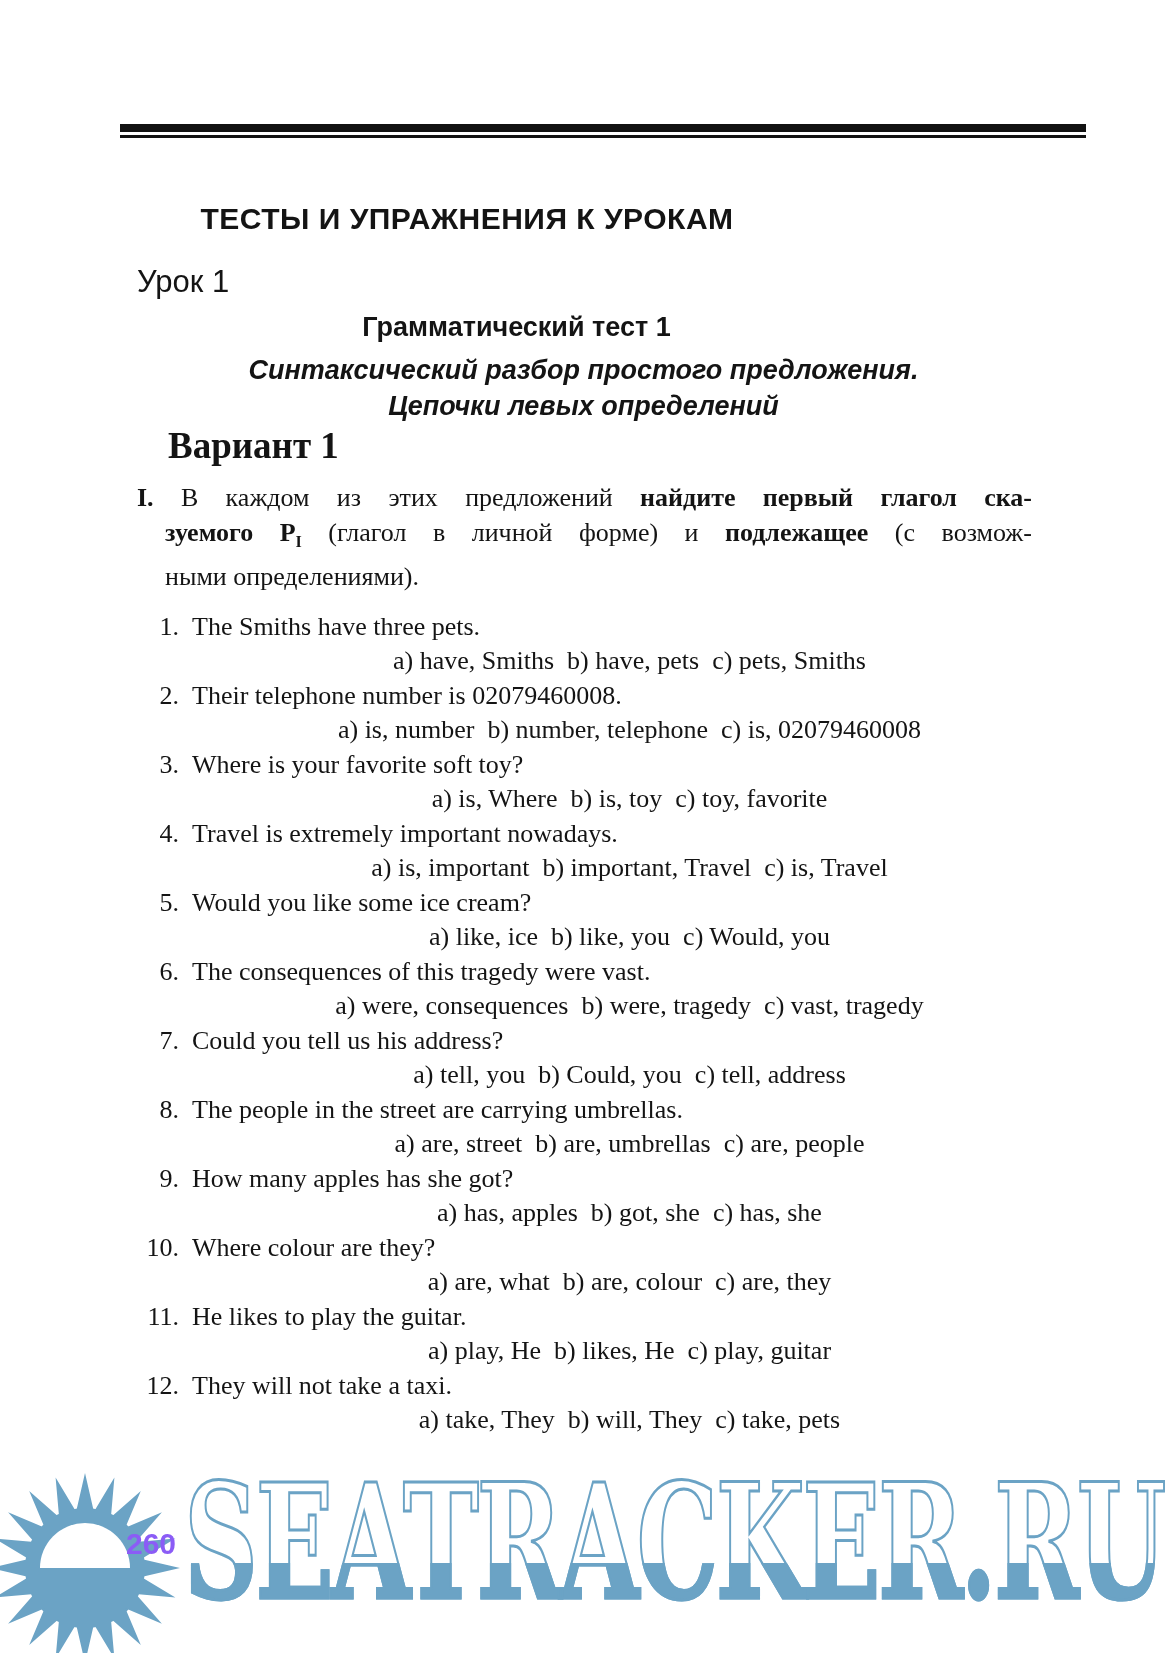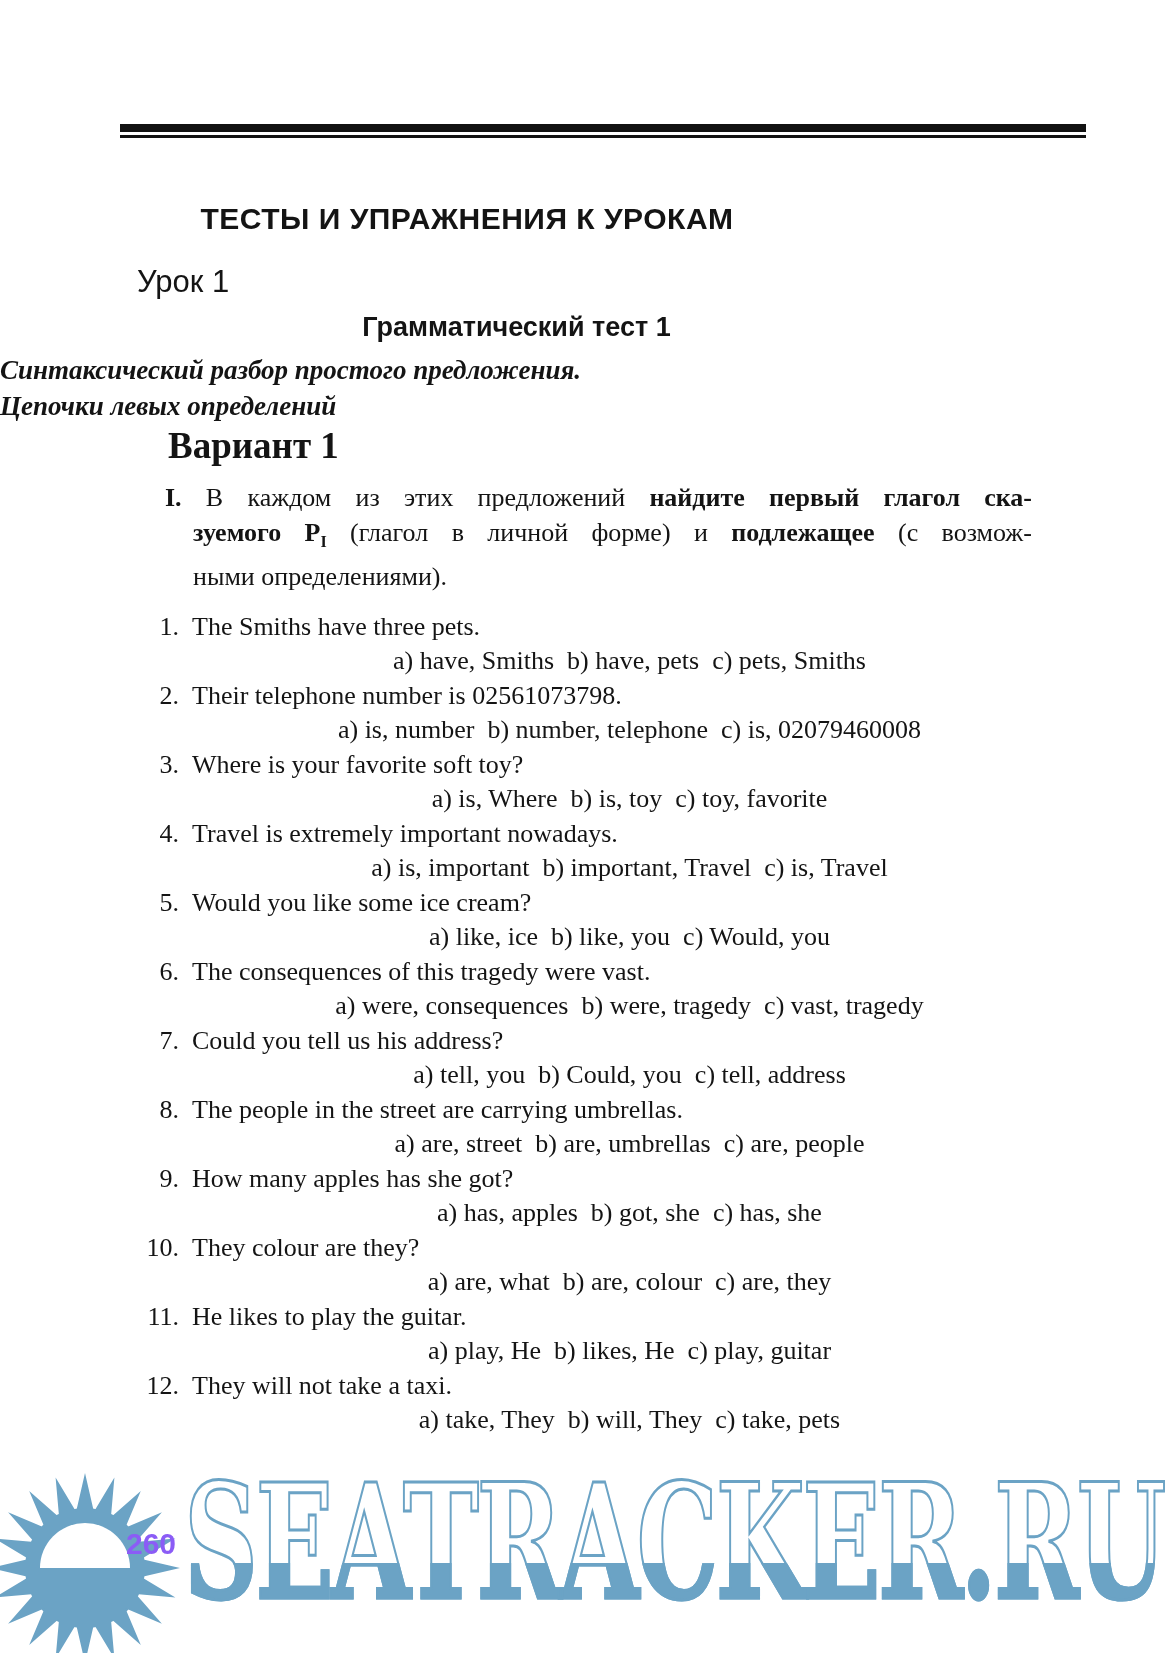--- a/index.html
+++ b/index.html
@@ -31,36 +31,37 @@
     font-weight: normal; font-size: 31px;
   }
   .test-heading {
     position: absolute; left: 0; top: 312px; width: 1033px;
     text-align: center;
     font-family: "Liberation Sans", sans-serif;
     font-weight: bold; font-size: 27px;
   }
   .test-subtitle {
     position: absolute; left: 0; top: 352px; width: 1167px;
-    font-family: Liberation Serif, serif;
+    text-align: center;
+    font-family: Liberation Sans, sans-serif;
     font-weight: bold; font-style: italic; font-size: 27px;
     line-height: 36px;
   }
   .variant-heading {
     position: absolute; left: 152px; top: 424px;
     font-family: "Liberation Serif", serif;
     font-weight: bold; font-size: 37px; margin-left: 16px;
   }
 
   
   .instruction {
     position: absolute; left: 137px; top: 480px; width: 895px;
     font-size: 26px; line-height: 35px;
   }
-  .iline { text-align: justify; text-align-last: justify; padding-left: 28px; margin-left: 28px; }
+  .iline { text-align: justify; text-align-last: justify; padding-left: 28px; }
   .iline.first { padding-left: 0; }
   .iline.last  { text-align-last: left; }
   .b { font-weight: bold; }
   .instruction sub { font-size: 0.62em; font-weight: bold; }
 
   
   .questions { position: absolute; left: 137px; top: 610px; width: 930px; }
   .q-item {
     display: grid;
     grid-template-columns: 42px 1fr;
@@ -121,21 +122,21 @@
 </div>
 
 <div class="questions">
   <div class="q-item">
     <span class="q-num">1.</span>
     <span class="q-sentence">The Smiths have three pets.</span>
     <span class="q-options">a) have, Smiths  b) have, pets  c) pets, Smiths</span>
   </div>
   <div class="q-item">
     <span class="q-num">2.</span>
-    <span class="q-sentence">Their telephone number is 02561073798.</span>
+    <span class="q-sentence">Their telephone number is 02079460008.</span>
     <span class="q-options">a) is, number  b) number, telephone  c) is, 02079460008</span>
   </div>
   <div class="q-item">
     <span class="q-num">3.</span>
     <span class="q-sentence">Where is your favorite soft toy?</span>
     <span class="q-options">a) is, Where  b) is, toy  c) toy, favorite</span>
   </div>
   <div class="q-item">
     <span class="q-num">4.</span>
     <span class="q-sentence">Travel is extremely important nowadays.</span>
@@ -161,21 +162,21 @@
     <span class="q-sentence">The people in the street are carrying umbrellas.</span>
     <span class="q-options">a) are, street  b) are, umbrellas  c) are, people</span>
   </div>
   <div class="q-item">
     <span class="q-num">9.</span>
     <span class="q-sentence">How many apples has she got?</span>
     <span class="q-options">a) has, apples  b) got, she  c) has, she</span>
   </div>
   <div class="q-item">
     <span class="q-num">10.</span>
-    <span class="q-sentence">They colour are they?</span>
+    <span class="q-sentence">Where colour are they?</span>
     <span class="q-options">a) are, what  b) are, colour  c) are, they</span>
   </div>
   <div class="q-item">
     <span class="q-num">11.</span>
     <span class="q-sentence">He likes to play the guitar.</span>
     <span class="q-options">a) play, He  b) likes, He  c) play, guitar</span>
   </div>
   <div class="q-item">
     <span class="q-num">12.</span>
     <span class="q-sentence">They will not take a taxi.</span>

